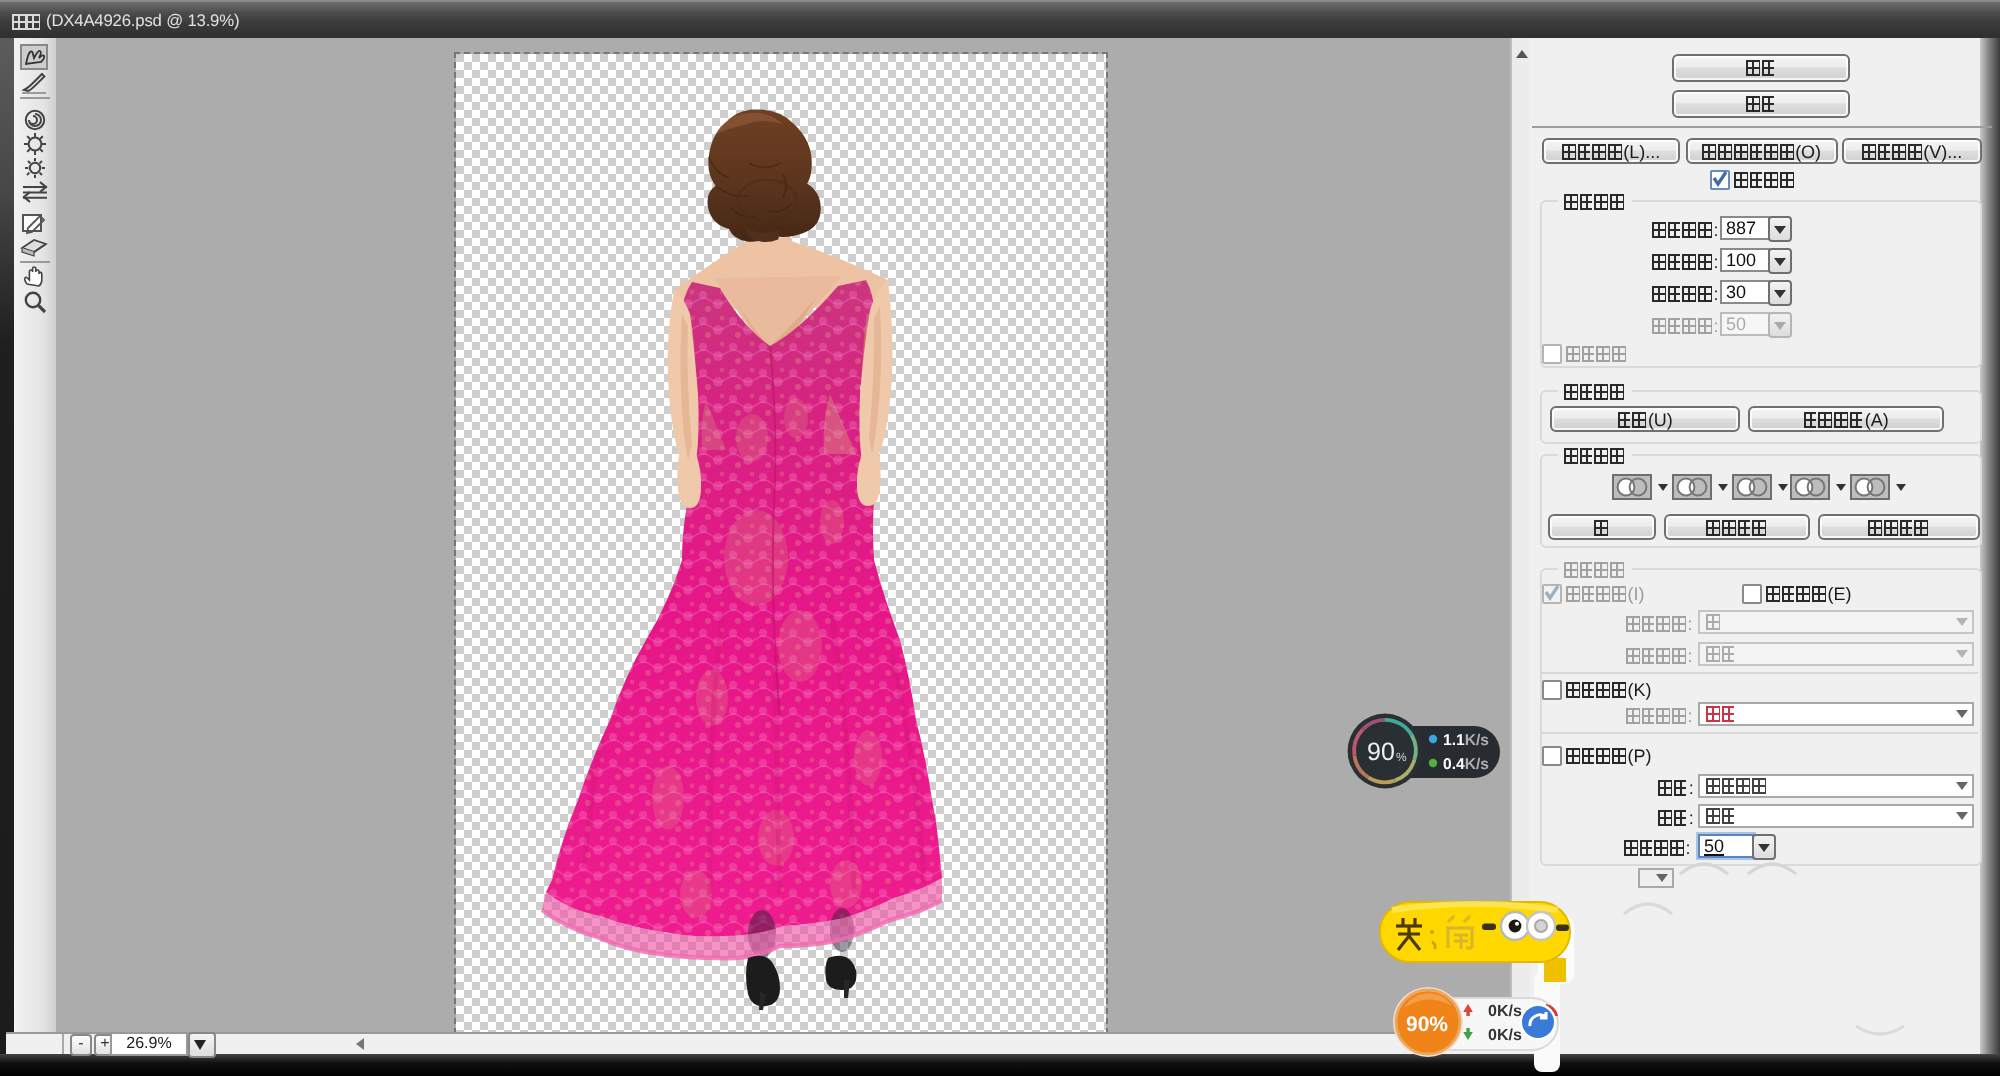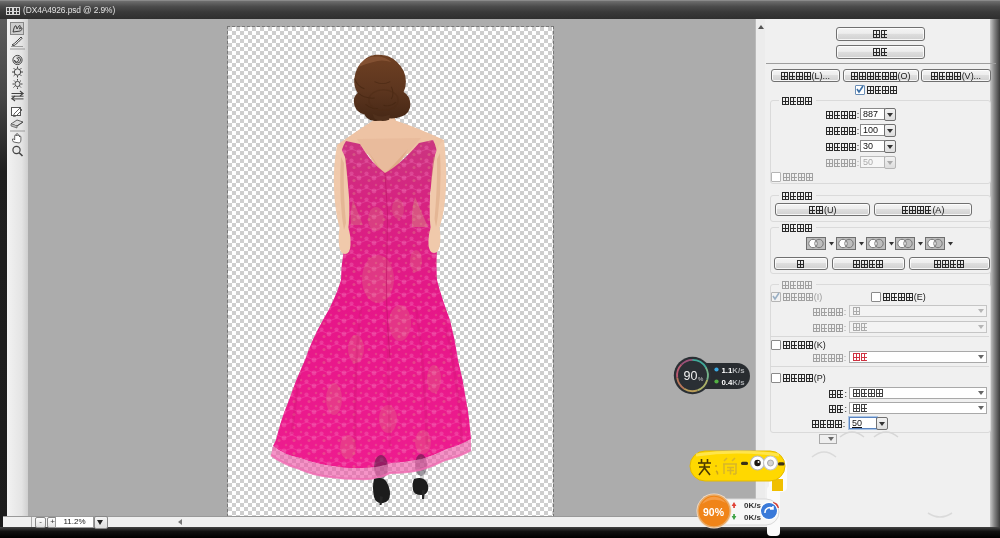--- a/index.html
+++ b/index.html
@@ -33,21 +33,21 @@
   .sep{position:absolute;height:1px;background:#9e9e9e;}
   .gb{position:absolute;border:1px solid #dadada;border-radius:3px;}
 </style>
 </head>
 <body>
 <div id="win">
 
   <div class="abs" style="left:0;top:0;width:1000px;height:19px;background:linear-gradient(#6e6e6e,#4c4c4c 30%,#3a3a3a 60%,#2f2f2f);border-top:1px solid #8a8a8a;box-sizing:border-box;"></div>
   <div class="abs" style="left:6px;top:5px;font-size:8.4px;color:#e2e2e2;letter-spacing:-0.1px;">
     <span class="c" style="width:6.5px;height:7.5px;opacity:.95"></span><span class="c" style="width:6.5px;height:7.5px;opacity:.95"></span>
-    <span style="vertical-align:0.5px">(DX4A4926.psd @ 2.9%)</span>
+    <span style="vertical-align:0.5px">(DX4A4926.psd @ 13.9%)</span>
   </div>
 
   <div class="abs" style="left:0;top:19px;width:7px;height:508px;background:linear-gradient(#5c5c5c,#474747 15%,#1f1f1f 30%,#1b1b1b);"></div>
 
   <div class="abs" style="left:7px;top:19px;width:21px;height:497px;background:linear-gradient(90deg,#f2f2f2,#e4e4e4 70%,#cfcfcf);border-right:1px solid #aaa;"></div>
   <svg id="tools" class="abs" style="left:7px;top:19px;" width="21" height="495" viewBox="0 0 21 495">
 
     <rect x="3.5" y="3.5" width="13" height="12" fill="#cdcdcd" stroke="#888"></rect>
     <path d="M6 13 q1-5 2-6 q1-1 1.5 1 l0.5 2 q2-4 3-3.5 q1 .5-.5 3.5 q2-2 2.5-1 q.5 1-1.5 3 z" fill="none" stroke="#333" stroke-width="0.9"></path>
 
@@ -354,21 +354,21 @@
     <svg class="abs" style="left:800px;top:425px;" width="160" height="100" viewBox="0 0 160 100">
       <path d="M40 12 Q52 2 64 12" stroke="#d6d6d6" stroke-width="1.6" fill="none"></path>
       <path d="M74 12 Q86 2 98 12" stroke="#d6d6d6" stroke-width="1.6" fill="none"></path>
       <path d="M12 32 Q24 22 36 32" stroke="#dadada" stroke-width="1.6" fill="none"></path>
       <path d="M128 88 Q140 96 152 88" stroke="#dadada" stroke-width="1.6" fill="none"></path>
     </svg>
   </div>
   <div id="statusbar">
     <div class="abs" style="left:35px;top:517px;width:9px;height:9px;border:1px solid #888;background:linear-gradient(#fdfdfd,#e2e2e2);border-radius:2px;font-size:8px;line-height:7px;text-align:center;color:#333;">-</div>
     <div class="abs" style="left:47px;top:517px;width:9px;height:9px;border:1px solid #888;background:linear-gradient(#fdfdfd,#e2e2e2);border-radius:2px;font-size:8px;line-height:8px;text-align:center;color:#333;">+</div>
-    <div class="abs" style="left:55px;top:516px;width:37px;height:10px;border:1px solid #999;background:#fff;font-size:8px;color:#222;text-align:center;line-height:10px;">11.2%</div>
+    <div class="abs" style="left:55px;top:516px;width:37px;height:10px;border:1px solid #999;background:#fff;font-size:8px;color:#222;text-align:center;line-height:10px;">26.9%</div>
     <div class="abs" style="left:94px;top:516px;width:12px;height:11px;border:1px solid #888;background:linear-gradient(#f5f5f5,#ddd);border-radius:2px;"></div>
     <div class="abs" style="left:97px;top:520px;width:0;height:0;border-left:3.5px solid transparent;border-right:3.5px solid transparent;border-top:5px solid #222;"></div>
     <div class="abs" style="left:178px;top:519px;width:0;height:0;border-top:3px solid transparent;border-bottom:3px solid transparent;border-right:4px solid #777;"></div>
   </div>
   <div id="widgets">
 
     <svg class="abs" style="left:668px;top:352px;" width="88" height="46" viewBox="0 0 88 46">
       <rect x="14" y="11" width="68" height="26" rx="13" fill="#23272b" opacity="0.97"></rect>
       <circle cx="24.5" cy="23.5" r="18.7" fill="#2a2f34"></circle>
       <g opacity="0.9">

